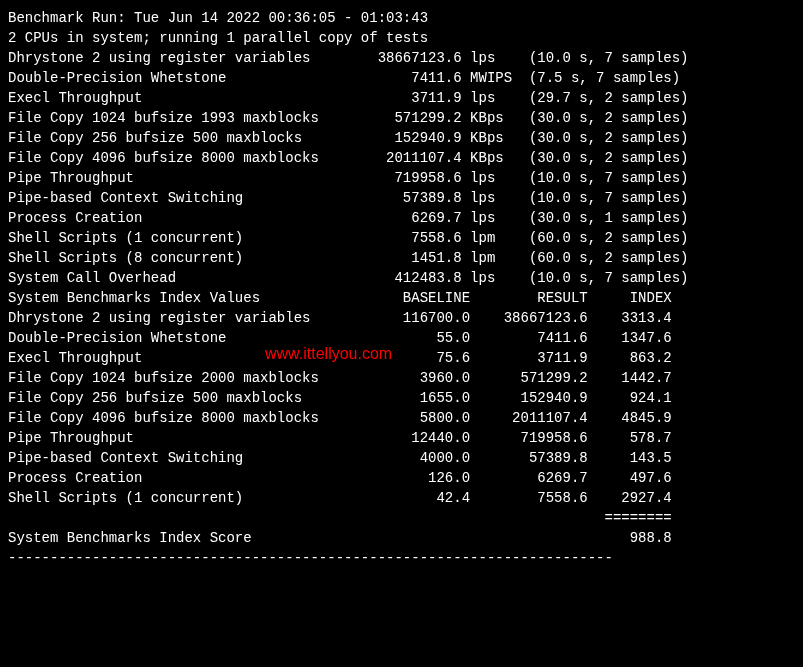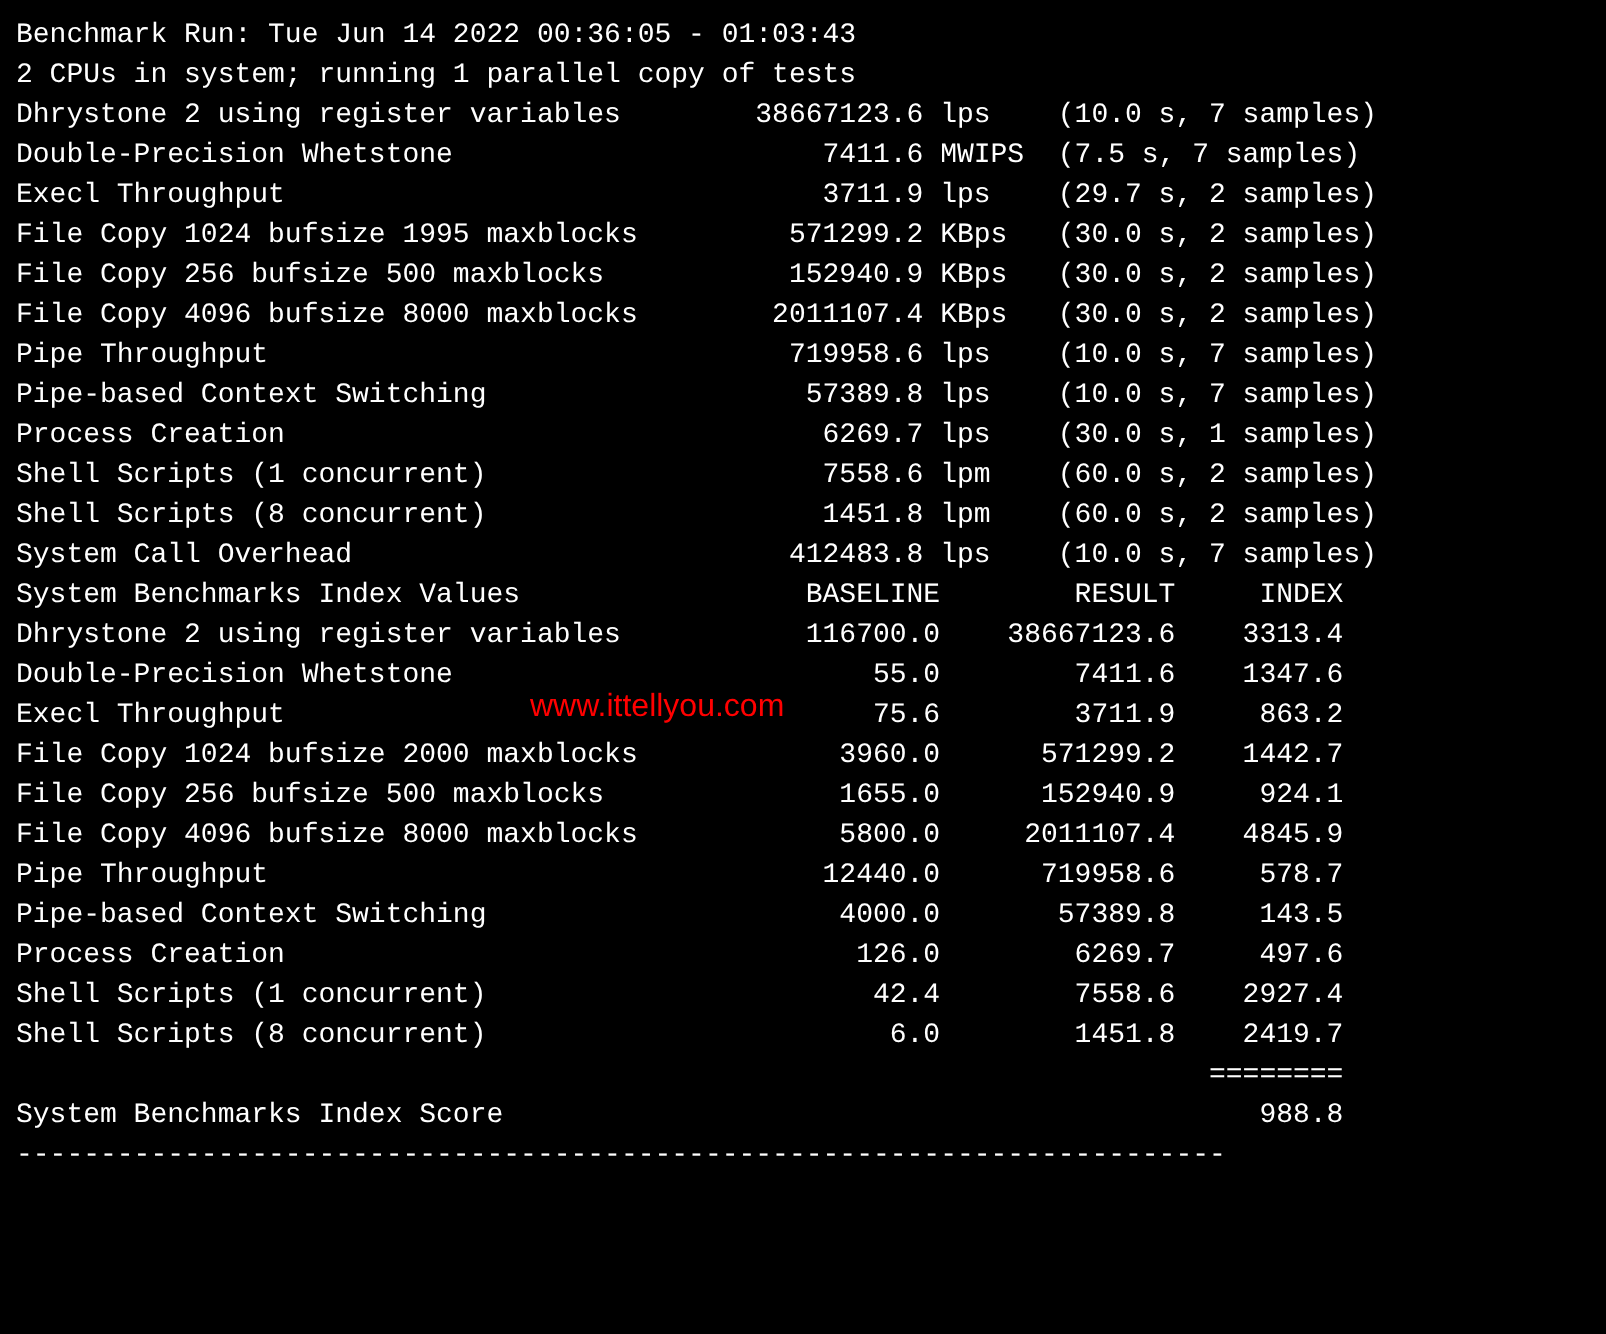--- a/index.html
+++ b/index.html
@@ -31,39 +31,38 @@
 
 <div class="watermark">www.ittellyou.com</div>
 
 <div id="out">
     <div class="line">Benchmark Run: Tue Jun 14 2022 00:36:05 - 01:03:43</div>
     <div class="line">2 CPUs in system; running 1 parallel copy of tests</div>
     <div class="line"></div>
     <div class="line">Dhrystone 2 using register variables        38667123.6 lps    (10.0 s, 7 samples)</div>
     <div class="line">Double-Precision Whetstone                      7411.6 MWIPS  (7.5 s, 7 samples)</div>
     <div class="line">Execl Throughput                                3711.9 lps    (29.7 s, 2 samples)</div>
-    <div class="line">File Copy 1024 bufsize 1995 maxblocks         571299.2 KBps   (30.0 s, 2 samples)</div>
+    <div class="line">File Copy 1024 bufsize 1993 maxblocks         571299.2 KBps   (30.0 s, 2 samples)</div>
     <div class="line">File Copy 256 bufsize 500 maxblocks           152940.9 KBps   (30.0 s, 2 samples)</div>
     <div class="line">File Copy 4096 bufsize 8000 maxblocks        2011107.4 KBps   (30.0 s, 2 samples)</div>
     <div class="line">Pipe Throughput                               719958.6 lps    (10.0 s, 7 samples)</div>
     <div class="line">Pipe-based Context Switching                   57389.8 lps    (10.0 s, 7 samples)</div>
     <div class="line">Process Creation                                6269.7 lps    (30.0 s, 1 samples)</div>
     <div class="line">Shell Scripts (1 concurrent)                    7558.6 lpm    (60.0 s, 2 samples)</div>
     <div class="line">Shell Scripts (8 concurrent)                    1451.8 lpm    (60.0 s, 2 samples)</div>
     <div class="line">System Call Overhead                          412483.8 lps    (10.0 s, 7 samples)</div>
     <div class="line"></div>
     <div class="line">System Benchmarks Index Values                 BASELINE        RESULT     INDEX</div>
     <div class="line">Dhrystone 2 using register variables           116700.0    38667123.6    3313.4</div>
     <div class="line">Double-Precision Whetstone                         55.0        7411.6    1347.6</div>
     <div class="line">Execl Throughput                                   75.6        3711.9     863.2</div>
     <div class="line">File Copy 1024 bufsize 2000 maxblocks            3960.0      571299.2    1442.7</div>
     <div class="line">File Copy 256 bufsize 500 maxblocks              1655.0      152940.9     924.1</div>
     <div class="line">File Copy 4096 bufsize 8000 maxblocks            5800.0     2011107.4    4845.9</div>
     <div class="line">Pipe Throughput                                 12440.0      719958.6     578.7</div>
     <div class="line">Pipe-based Context Switching                     4000.0       57389.8     143.5</div>
     <div class="line">Process Creation                                  126.0        6269.7     497.6</div>
     <div class="line">Shell Scripts (1 concurrent)                       42.4        7558.6    2927.4</div>
-    <div class="line">Shell Scripts (8 concurrent)                        6.0        1451.8    2419.7</div>
     <div class="line">                                                                       ========</div>
     <div class="line">System Benchmarks Index Score                                             988.8</div>
     <div class="line"></div>
     <div class="line">------------------------------------------------------------------------</div>
   </div>
 
 </body></html>

